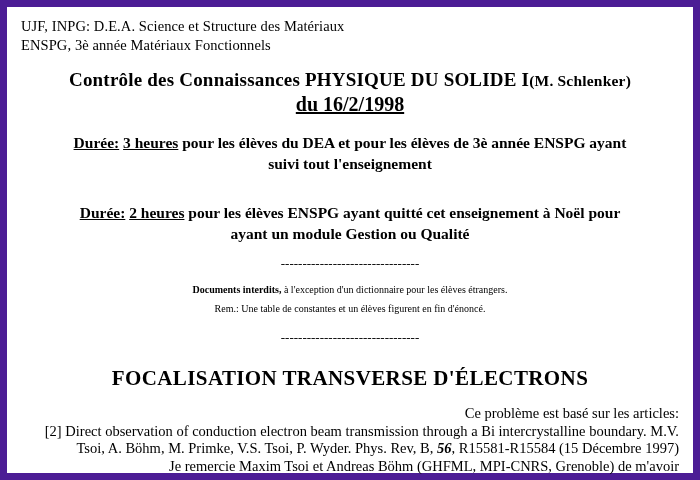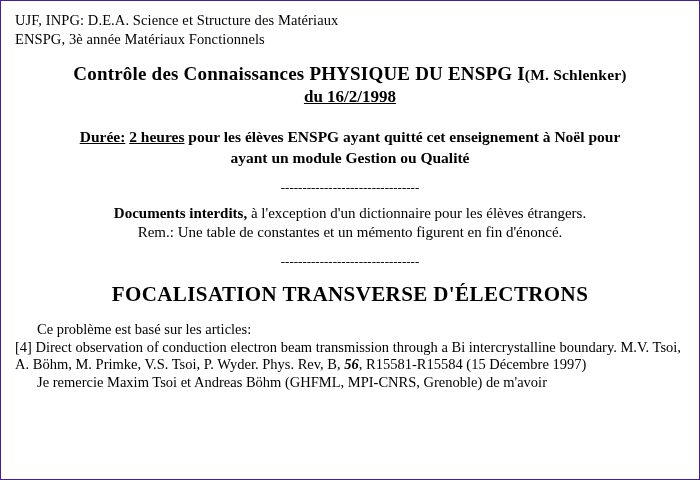--- a/index.html
+++ b/index.html
@@ -12,21 +12,21 @@
     background: #ffffff;
     font-family: "Liberation Serif", serif;
     color: #000000;
     overflow: hidden;
   }
   .page {
     position: relative;
     width: 700px;
     height: 480px;
     box-sizing: border-box;
-    border: 1px solid #4c1d95;
+    border: 7px solid #4c1d95;
     padding: 10px 14px 0 14px;
   }
   .header-line {
     font-size: 14.5px;
     line-height: 19px;
     letter-spacing: 0.1px;
   }
   .title-block {
     text-align: center;
     margin-top: 14px;
@@ -36,109 +36,116 @@
     font-weight: bold;
     letter-spacing: 0.2px;
   }
   .title-main .u {
   }
   .title-main .small {
     font-size: 15.5px;
     margin-top: 36px;
   }
   .title-date {
-    font-size: 17px;
+    font-size: 20px;
     font-weight: bold;
     text-decoration: underline;
     margin-top: 2px;
   }
   .duree-block {
     text-align: center;
     font-size: 15.5px;
     font-weight: bold;
     line-height: 21px;
     margin-top: 16px;
   }
   .duree-block.second {
-    margin-top: 19px;
+    margin-top: 28px;
   }
   .duree-block .u {
     text-decoration: underline;
   }
   .sep {
     text-align: center;
     font-size: 13px;
     letter-spacing: 0px;
     margin-top: 12px;
     font-family: "Liberation Serif", serif;
   }
   .docs-block {
     text-align: center;
-    font-size: 15px;
+    font-size: 10px;
     line-height: 19px;
     margin-top: 8px;
   }
   .docs-block .b {
     font-weight: bold;
   }
   .section-title {
     text-align: center;
     font-size: 21px;
     font-weight: bold;
     letter-spacing: 0.4px;
-    margin-top: 12px;
+    margin-top: 20px;
   }
   .body-text {
     font-size: 14.5px;
     line-height: 17.5px;
     margin-top: 14px;
   }
   .body-text p {
     margin: 0;
+    text-align: right;
   }
   .indent {
     text-indent: 22px;
   }
   .bold {
     font-weight: bold;
     font-style: italic;
   }
 </style>
 </head>
 <body>
 
 <div class="page">
 
   <div class="header-line">UJF, INPG: D.E.A. Science et Structure des Matériaux</div>
   <div class="header-line">ENSPG, 3è année Matériaux Fonctionnels</div>
 
   <div class="title-block">
-    <div class="title-main"><span class="u">Contrôle  des  Connaissances</span> <span class="u">PHYSIQUE DU ENSPG I</span><span class="u small">(M. Schlenker)</span></div>
+    <div class="title-main"><span class="u">Contrôle  des  Connaissances</span> <span class="u">PHYSIQUE DU SOLIDE I</span><span class="u small">(M. Schlenker)</span></div>
     <div class="title-date">du  16/2/1998</div>
   </div>
 
+  <div class="duree-block">
+    <span class="u">Durée:</span>
+    <span class="u">3 heures</span>
+    <span>pour les élèves du DEA et pour les élèves de 3è année ENSPG ayant</span><br>
+    <span>suivi  tout  l'enseignement</span>
+  </div>
 
   <div class="duree-block second">
     <span class="u">Durée:</span>
     <span class="u">2 heures</span>
     <span>pour les élèves ENSPG ayant quitté cet enseignement à Noël pour</span><br>
     <span>ayant un module Gestion ou Qualité</span>
   </div>
 
   <div class="sep">--------------------------------</div>
 
   <div class="docs-block">
     <div><span class="b">Documents interdits,</span><span> à l'exception d'un dictionnaire pour les élèves étrangers.</span></div>
-    <div>Rem.: Une table de constantes et un mémento figurent en fin d'énoncé.</div>
+    <div>Rem.: Une table de constantes et un élèves figurent en fin d'énoncé.</div>
   </div>
 
   <div class="sep">--------------------------------</div>
 
   <div class="section-title">FOCALISATION  TRANSVERSE  D'ÉLECTRONS</div>
 
   <div class="body-text">
     <p class="indent">Ce problème est basé sur les articles:</p>
-    <p><span>[4] Direct observation of conduction electron beam transmission through a Bi intercrystalline boundary. M.V. Tsoi, A. Böhm, M. Primke, V.S. Tsoi, P. Wyder. Phys. Rev, B, </span><span class="bold">56</span><span>, R15581-R15584 (15 Décembre 1997)</span></p>
+    <p><span>[2] Direct observation of conduction electron beam transmission through a Bi intercrystalline boundary. M.V. Tsoi, A. Böhm, M. Primke, V.S. Tsoi, P. Wyder. Phys. Rev, B, </span><span class="bold">56</span><span>, R15581-R15584 (15 Décembre 1997)</span></p>
     <p class="indent">Je remercie Maxim Tsoi et Andreas Böhm (GHFML, MPI-CNRS, Grenoble) de m'avoir</p>
 
   </div>
 
 </div>
 
 </body></html>

